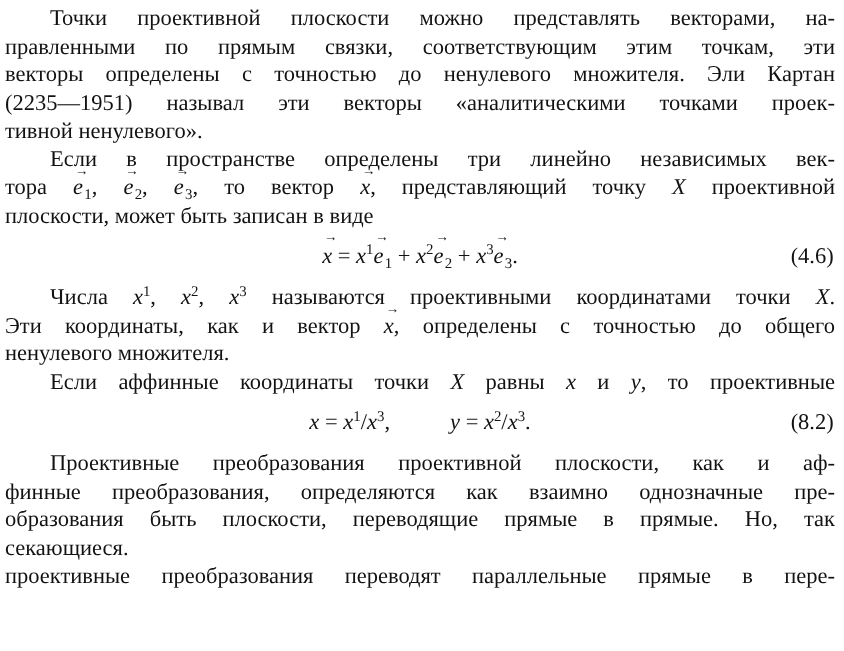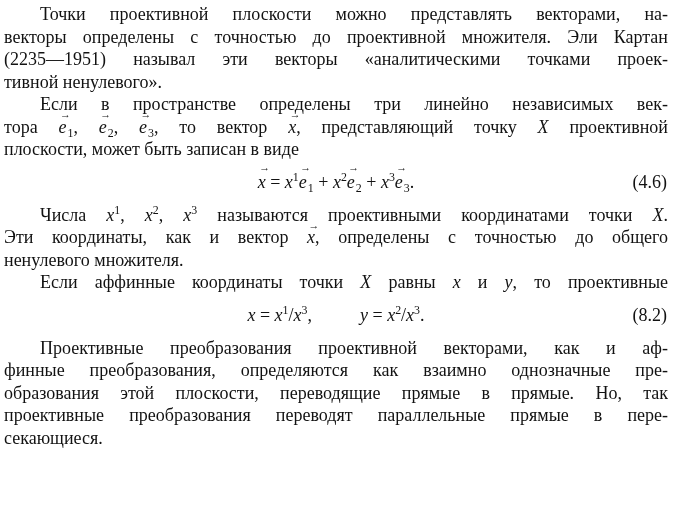--- a/index.html
+++ b/index.html
@@ -43,21 +43,22 @@
   }
   .gap { display: inline-block; width: 48px; }
 </style>
 </head>
 <body>
 
 <div class="page">
 
   <section class="para">
     <div class="line first">Точки проективной плоскости можно представлять векторами, на-</div>
-    <div class="line">векторы определены с точностью до проективной множителя. Эли Картан</div>
+    <div class="line">правленными по прямым связки, соответствующим этим точкам, эти</div>
+    <div class="line">векторы определены с точностью до ненулевого множителя. Эли Картан</div>
     <div class="line">(2235—1951) называл эти векторы «аналитическими точками проек-</div>
     <div class="line last">тивной ненулевого».</div>
   </section>
 
   <section class="para">
     <div class="line first">Если в пространстве определены три линейно независимых век-</div>
     <div class="line">тора <span class="vec"><span class="arr">→</span><i>e</i></span><sub>1</sub>, <span class="vec"><span class="arr">→</span><i>e</i></span><sub>2</sub>, <span class="vec"><span class="arr">→</span><i>e</i></span><sub>3</sub>, то вектор <span class="vec"><span class="arr">→</span><i>x</i></span>, представляющий точку <i>X</i> проективной</div>
     <div class="line last">плоскости, может быть записан в виде</div>
   </section>
 
@@ -75,20 +76,20 @@
   <section class="para">
     <div class="line first">Если аффинные координаты точки <i>X</i> равны <i>x</i> и <i>y</i>, то проективные</div>
   </section>
 
   <div class="equation">
     <span class="eq-body"><i>x</i> = <i>x</i><sup>1</sup>/<i>x</i><sup>3</sup>,<span class="gap"></span><i>y</i> = <i>x</i><sup>2</sup>/<i>x</i><sup>3</sup>.</span>
     <span class="eq-num">(8.2)</span>
   </div>
 
   <section class="para">
-    <div class="line first">Проективные преобразования проективной векторами, как и аф-</div>
+    <div class="line first">Проективные преобразования проективной плоскости, как и аф-</div>
     <div class="line">финные преобразования, определяются как взаимно однозначные пре-</div>
-    <div class="line">образования этой плоскости, переводящие прямые в прямые. Но, так</div>
+    <div class="line">образования быть плоскости, переводящие прямые в прямые. Но, так</div>
+    <div class="line last">секающиеся.</div>
     <div class="line">проективные преобразования переводят параллельные прямые в пере-</div>
-    <div class="line last">секающиеся.</div>
   </section>
 
 </div>
 
 </body></html>

